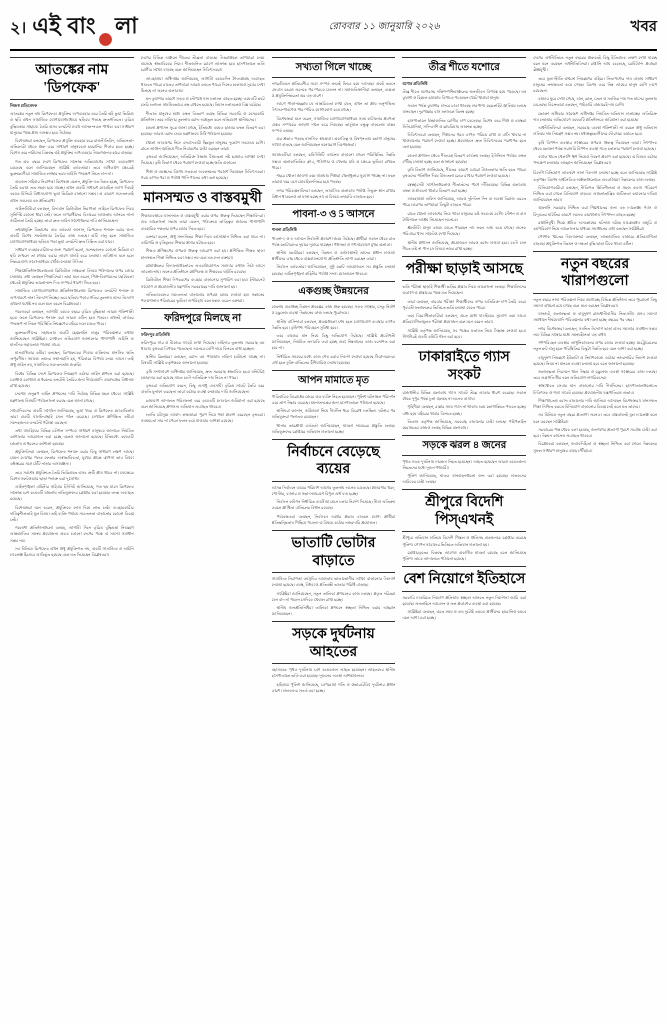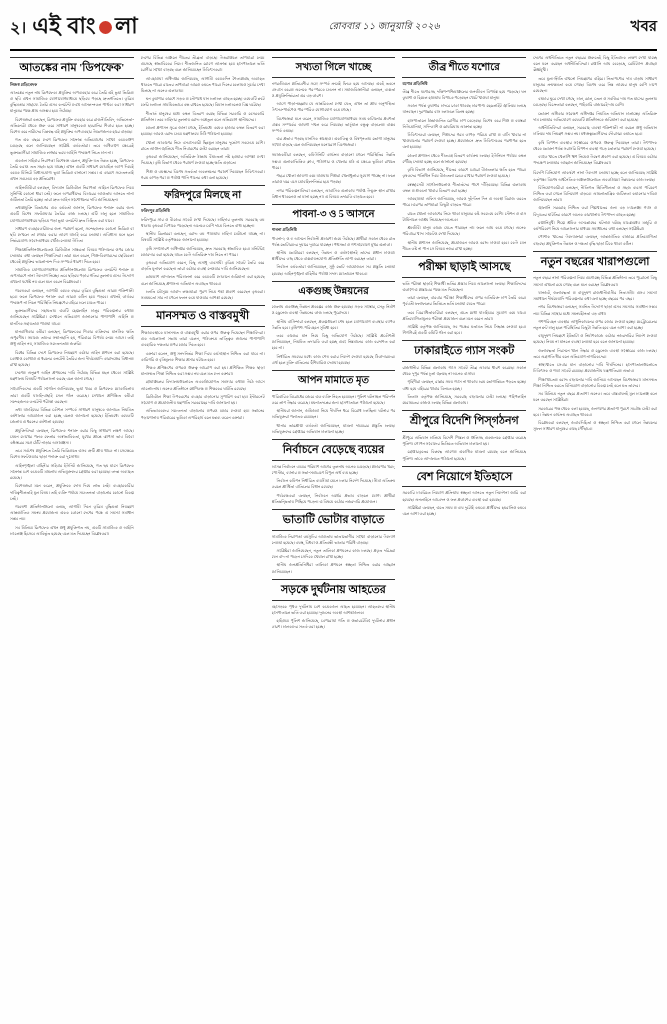--- a/index.html
+++ b/index.html
@@ -40,21 +40,21 @@
   .page-num {
     font-size: 16px;
     font-weight: bold;
     letter-spacing: 0;
   }
   .logo {
     font-size: 22px;
     font-weight: bold;
     letter-spacing: 0.5px;
     display: flex;
-    align-items: center;
+    align-items: flex-end;
     gap: 2px;
   }
   .logo .logo-mark {
     display: inline-block;
     width: 13px;
     height: 13px;
     border-radius: 50%;
     background: #cf3a2c;
     position: relative;
     top: 1px;
@@ -100,21 +100,21 @@
 
   .headline {
     font-size: 10px;
     font-weight: bold;
     text-align: center;
     line-height: 1.25;
     margin: 3px 0 3px 0;
     color: #000;
   }
   .headline.small {
-    font-size: 11px;
+    font-size: 14px;
   }
   .hl-rule {
     border: none;
     border-top: 1px solid #333;
     margin: 2px 0 3px 0;
   }
   .byline {
     font-size: 4.1px;
     font-weight: bold;
     margin-bottom: 2px;
@@ -190,40 +190,40 @@
           <p class="para">আবহাওয়া অধিদপ্তর জানিয়েছে, আগামী কয়েকদিন শৈত্যপ্রবাহ অব্যাহত থাকতে পারে। রাতের তাপমাত্রা আরও কমতে পারে। দিনের বেলায়ও সূর্যের দেখা মিলছে না অনেক এলাকায়।</p>
           <p class="para">ঘন কুয়াশার কারণে সড়ক ও নৌপথে যান চলাচল ব্যাহত হচ্ছে। কয়েকটি রুটে ফেরি চলাচল সাময়িকভাবে বন্ধ রাখতে হয়েছে। বিমান চলাচলেও বিঘ্ন ঘটেছে।</p>
           <p class="para">শীতার্ত মানুষের মধ্যে কম্বল বিতরণ করছে বিভিন্ন সরকারি ও বেসরকারি প্রতিষ্ঠান। তবে চাহিদার তুলনায় বরাদ্দ অপ্রতুল বলে অভিযোগ স্থানীয়দের।</p>
           <p class="para">জেলা প্রশাসন সূত্রে জানা গেছে, ইতিমধ্যে কয়েক হাজার কম্বল বিতরণ করা হয়েছে। আরও বরাদ্দ চেয়ে মন্ত্রণালয়ে চিঠি পাঠানো হয়েছে।</p>
           <p class="para">খোলা আকাশের নিচে বসবাসকারী ছিন্নমূল মানুষের দুর্ভোগ সবচেয়ে বেশি। রাতে আগুন জ্বালিয়ে শীত নিবারণের চেষ্টা করছেন তারা।</p>
           <p class="para">কৃষকরা জানিয়েছেন, অতিরিক্ত ঠান্ডায় বীজতলা নষ্ট হওয়ার আশঙ্কা দেখা দিয়েছে। কৃষি বিভাগ থেকে পরামর্শ দেওয়া হচ্ছে ক্ষতি এড়াতে।</p>
           <p class="para">শিশু ও বয়স্কদের বিশেষ সতর্কতা অবলম্বনের পরামর্শ দিয়েছেন চিকিৎসকরা। গরম কাপড় পরা ও পর্যাপ্ত পানি পানের কথা বলা হয়েছে।</p>
         </div>
         <div class="art-block">
           <hr class="hl-rule">
+          <div class="headline small">মানসম্মত ও বাস্তবমুখী</div>
+          <hr class="hl-rule">
+          <p class="para first">শিক্ষাব্যবস্থাকে মানসম্মত ও বাস্তবমুখী করার ওপর গুরুত্ব দিয়েছেন শিক্ষাবিদরা। এক আলোচনা সভায় তারা বলেন, পাঠ্যক্রমে তাত্ত্বিক জ্ঞানের পাশাপাশি ব্যবহারিক দক্ষতার ওপর জোর দিতে হবে।</p>
+          <p class="para">বক্তারা বলেন, শুধু সনদনির্ভর শিক্ষা দিয়ে কর্মসংস্থান নিশ্চিত করা যাবে না। কারিগরি ও বৃত্তিমূলক শিক্ষার প্রসার ঘটাতে হবে।</p>
+          <p class="para">শিক্ষক প্রশিক্ষণের ওপরও গুরুত্ব আরোপ করা হয়। প্রশিক্ষিত শিক্ষক ছাড়া মানসম্মত শিক্ষা নিশ্চিত করা সম্ভব নয় বলে মত দেন বক্তারা।</p>
+          <p class="para">গ্রামাঞ্চলের বিদ্যালয়গুলোতে অবকাঠামোগত সমস্যার কথাও উঠে আসে আলোচনায়। অনেক প্রতিষ্ঠানে শ্রেণিকক্ষ ও শিক্ষকের ঘাটতি রয়েছে।</p>
+          <p class="para">ডিজিটাল শিক্ষা উপকরণের ব্যবহার বাড়ানোর সুপারিশ করা হয়। ইন্টারনেট সংযোগ ও প্রয়োজনীয় যন্ত্রপাতি সরবরাহের দাবি জানানো হয়।</p>
+          <p class="para">অভিভাবকদের সচেতনতা বাড়ানোর ওপরও জোর দেওয়া হয়। সন্তানের পড়াশোনায় পরিবারের ভূমিকা অপরিহার্য বলে মন্তব্য করেন বক্তারা।</p>
+        </div>
+        <div class="art-block">
+          <hr class="hl-rule">
           <div class="headline">ফরিদপুরে মিলছে না</div>
           <hr class="hl-rule">
           <span class="byline">ফরিদপুর প্রতিনিধি</span>
           <p class="para first">ফরিদপুরে সার ও বীজের সংকট দেখা দিয়েছে। চাহিদার তুলনায় সরবরাহ কম থাকায় কৃষকরা বিপাকে পড়েছেন। অনেকে বেশি দামে কিনতে বাধ্য হচ্ছেন।</p>
           <p class="para">স্থানীয় ডিলাররা বলছেন, বরাদ্দ কম পাওয়ায় চাহিদা মেটানো যাচ্ছে না। বিষয়টি সংশ্লিষ্ট কর্তৃপক্ষকে জানানো হয়েছে।</p>
           <p class="para">কৃষি সম্প্রসারণ অধিদপ্তর জানিয়েছে, দ্রুত সরবরাহ স্বাভাবিক হবে। মনিটরিং জোরদার করা হয়েছে যাতে কেউ অতিরিক্ত দাম নিতে না পারে।</p>
           <p class="para">কৃষকরা অভিযোগ করেন, কিছু অসাধু ব্যবসায়ী কৃত্রিম সংকট তৈরি করে বাড়তি মুনাফা করছেন। তারা কঠোর ব্যবস্থা নেওয়ার দাবি জানিয়েছেন।</p>
           <p class="para">ভ্রাম্যমাণ আদালত পরিচালনা করে কয়েকটি দোকানে জরিমানা করা হয়েছে বলে জানিয়েছে প্রশাসন। অভিযান অব্যাহত থাকবে।</p>
           <p class="para">চলতি মৌসুমে আবাদ লক্ষ্যমাত্রা পূরণ নিয়ে শঙ্কা প্রকাশ করেছেন কৃষকরা। সময়মতো সার না পেলে ফলন কমে যাওয়ার আশঙ্কা রয়েছে।</p>
-        </div>
-        <div class="art-block">
-          <hr class="hl-rule">
-          <div class="headline small">মানসম্মত ও বাস্তবমুখী</div>
-          <hr class="hl-rule">
-          <p class="para first">শিক্ষাব্যবস্থাকে মানসম্মত ও বাস্তবমুখী করার ওপর গুরুত্ব দিয়েছেন শিক্ষাবিদরা। এক আলোচনা সভায় তারা বলেন, পাঠ্যক্রমে তাত্ত্বিক জ্ঞানের পাশাপাশি ব্যবহারিক দক্ষতার ওপর জোর দিতে হবে।</p>
-          <p class="para">বক্তারা বলেন, শুধু সনদনির্ভর শিক্ষা দিয়ে কর্মসংস্থান নিশ্চিত করা যাবে না। কারিগরি ও বৃত্তিমূলক শিক্ষার প্রসার ঘটাতে হবে।</p>
-          <p class="para">শিক্ষক প্রশিক্ষণের ওপরও গুরুত্ব আরোপ করা হয়। প্রশিক্ষিত শিক্ষক ছাড়া মানসম্মত শিক্ষা নিশ্চিত করা সম্ভব নয় বলে মত দেন বক্তারা।</p>
-          <p class="para">গ্রামাঞ্চলের বিদ্যালয়গুলোতে অবকাঠামোগত সমস্যার কথাও উঠে আসে আলোচনায়। অনেক প্রতিষ্ঠানে শ্রেণিকক্ষ ও শিক্ষকের ঘাটতি রয়েছে।</p>
-          <p class="para">ডিজিটাল শিক্ষা উপকরণের ব্যবহার বাড়ানোর সুপারিশ করা হয়। ইন্টারনেট সংযোগ ও প্রয়োজনীয় যন্ত্রপাতি সরবরাহের দাবি জানানো হয়।</p>
-          <p class="para">অভিভাবকদের সচেতনতা বাড়ানোর ওপরও জোর দেওয়া হয়। সন্তানের পড়াশোনায় পরিবারের ভূমিকা অপরিহার্য বলে মন্তব্য করেন বক্তারা।</p>
         </div>
       </div>
       <div class="col">
         <div class="art-block">
           <hr class="hl-rule">
           <div class="headline">সখ্যতা গিলে খাচ্ছে</div>
           <hr class="hl-rule">
           <p class="para first">নগরজীবনে প্রতিবেশীর সঙ্গে সম্পর্ক ক্রমেই ফিকে হয়ে আসছে। একই ভবনে বসবাস করেও অনেকে পরস্পরকে চেনেন না। সমাজবিজ্ঞানীরা বলছেন, ব্যস্ততা ও প্রযুক্তিনির্ভরতা এর বড় কারণ।</p>
           <p class="para">আগে পাড়া-মহল্লায় যে আন্তরিকতা দেখা যেত, এখন তা প্রায় অনুপস্থিত। উৎসব-পার্বণেও পারস্পরিক যোগাযোগ কমে গেছে।</p>
           <p class="para">বিশেষজ্ঞরা মনে করেন, সামাজিক যোগাযোগমাধ্যমে সময় কাটানোর প্রবণতা বাস্তব সম্পর্কের জায়গা দখল করে নিয়েছে। ভার্চুয়াল বন্ধুত্ব বাড়লেও বাস্তব সম্পর্ক কমছে।</p>
@@ -314,21 +314,28 @@
         <div class="art-block">
           <hr class="hl-rule">
           <div class="headline small">ঢাকারাইতে গ্যাস সংকট</div>
           <hr class="hl-rule">
           <p class="para first">রাজধানীর বিভিন্ন এলাকায় গ্যাস সংকট তীব্র আকার ধারণ করেছে। সকাল থেকে দুপুর পর্যন্ত চুলা জ্বলছে না অনেক বাসায়।</p>
           <p class="para">গৃহিণীরা বলছেন, রান্নার সময় গ্যাস না থাকায় চরম ভোগান্তিতে পড়তে হচ্ছে। বাধ্য হয়ে বাইরের খাবার কিনতে হচ্ছে।</p>
           <p class="para">তিতাস কর্তৃপক্ষ জানিয়েছে, সরবরাহ বাড়ানোর চেষ্টা চলছে। পাইপলাইন মেরামতের কাজও চলছে বিভিন্ন এলাকায়।</p>
         </div>
         <div class="art-block">
           <hr class="hl-rule">
-          <div class="headline small">শ্রীপুরে বিদেশি পিস্গঠনগ</div>
+          <div class="headline">সড়কে ঝরল ৪ জনের</div>
+          <hr class="hl-rule">
+          <p class="para first">পৃথক সড়ক দুর্ঘটনায় চারজন নিহত হয়েছেন। আহত হয়েছেন আরও কয়েকজন। নিহতদের মধ্যে দুজন পথচারী।</p>
+          <p class="para">পুলিশ জানিয়েছে, ঘাতক যানবাহনগুলো জব্দ করা হয়েছে। চালকদের আটকের চেষ্টা চলছে।</p>
+        </div>
+        <div class="art-block">
+          <hr class="hl-rule">
+          <div class="headline small">শ্রীপুরে বিদেশি পিস্এখনই</div>
           <hr class="hl-rule">
           <p class="para first">শ্রীপুরে অভিযান চালিয়ে বিদেশি পিস্তল ও গুলিসহ একজনকে গ্রেপ্তার করেছে পুলিশ। গোপন সংবাদের ভিত্তিতে অভিযান চালানো হয়।</p>
           <p class="para">গ্রেপ্তারকৃতের বিরুদ্ধে আগেও একাধিক মামলা রয়েছে বলে জানিয়েছে পুলিশ। তাকে আদালতে পাঠানো হয়েছে।</p>
         </div>
         <div class="art-block">
           <hr class="hl-rule">
           <div class="headline small">বেশ নিয়োগে ইতিহাসে</div>
           <hr class="hl-rule">
           <p class="para first">সরকারি চাকরিতে নিয়োগ প্রক্রিয়ায় স্বচ্ছতা আনতে নতুন নির্দেশনা জারি করা হয়েছে। অনলাইনে আবেদন ও ফল প্রকাশের ব্যবস্থা করা হয়েছে।</p>
           <p class="para">সংশ্লিষ্টরা বলছেন, এতে সময় ও ব্যয় দুটোই কমবে। প্রার্থীদের হয়রানিও কমবে বলে আশা করা হচ্ছে।</p>

